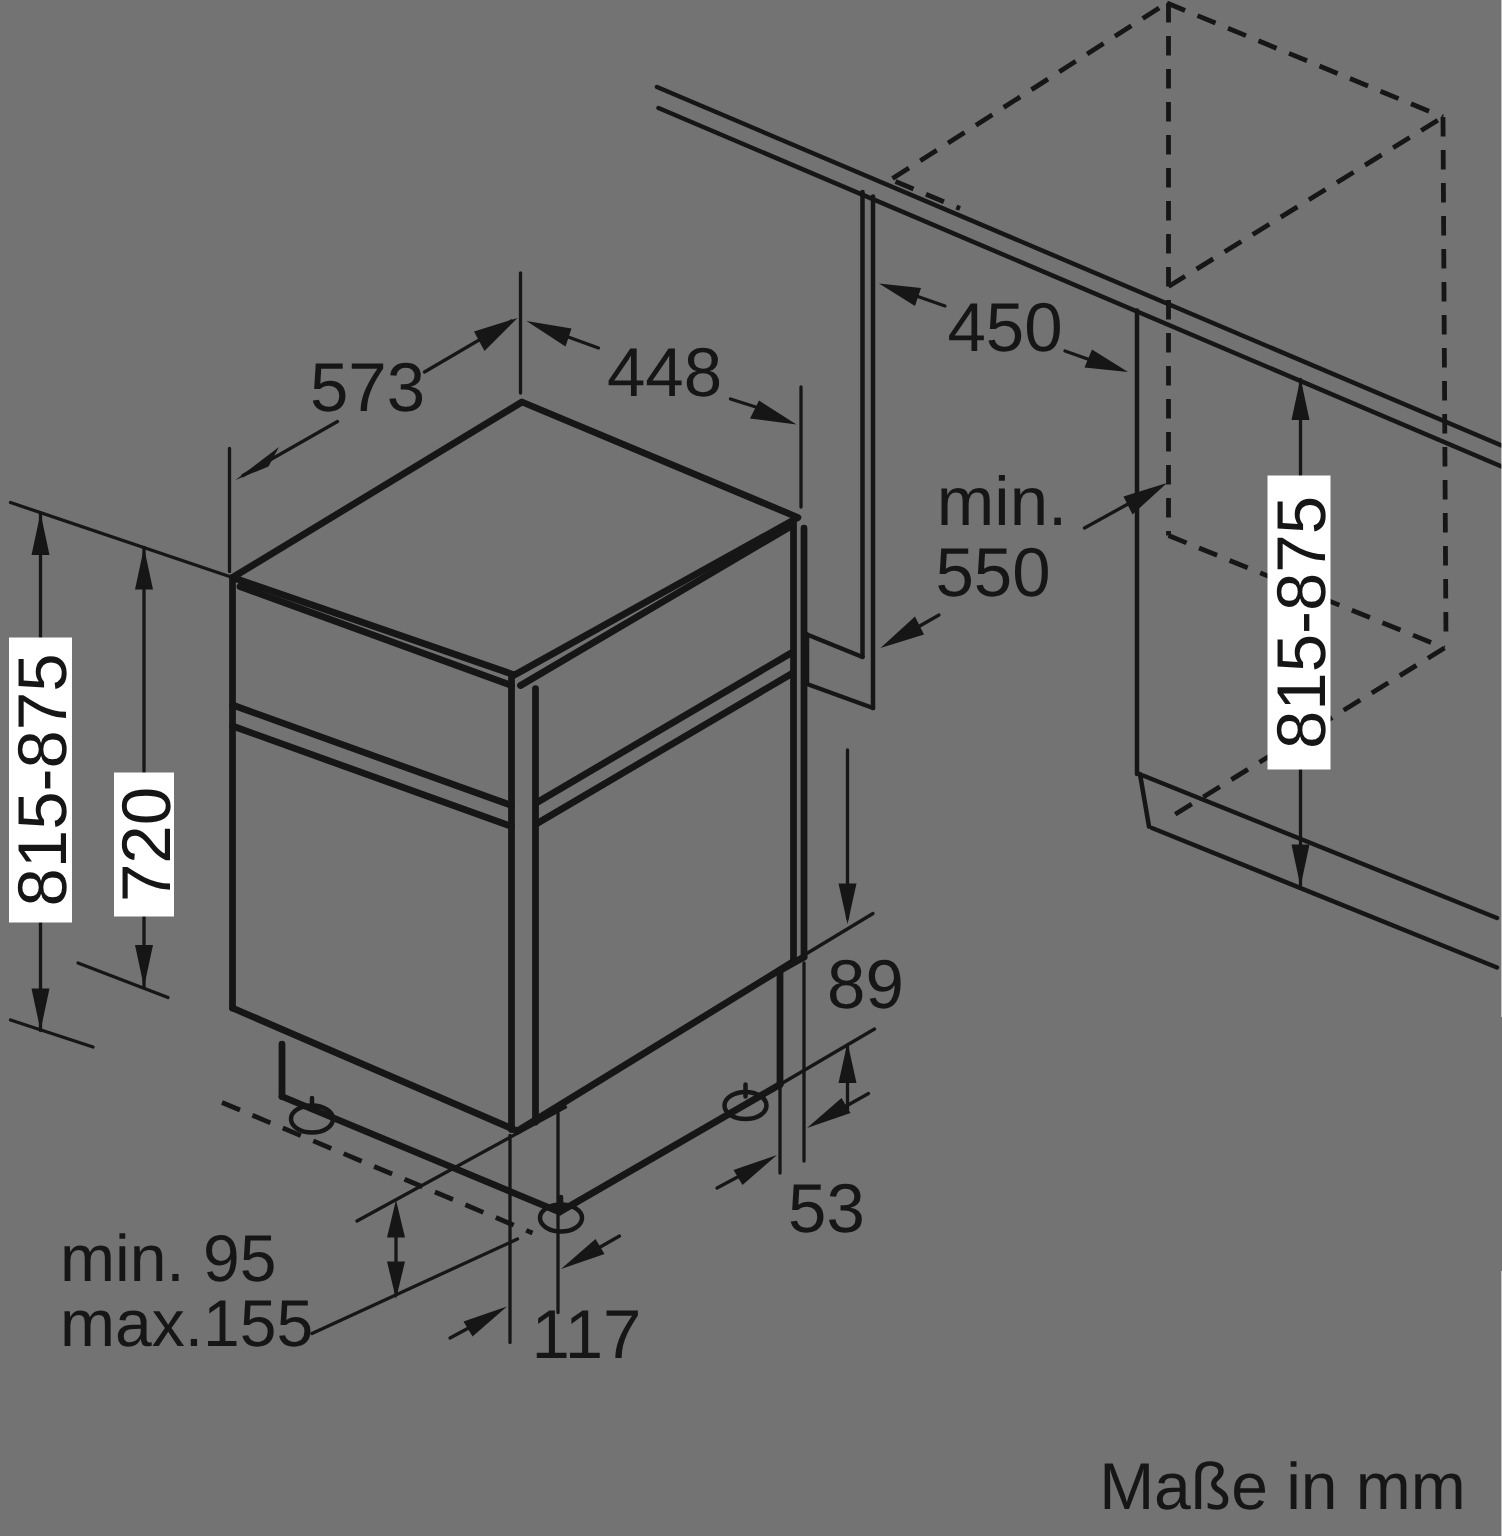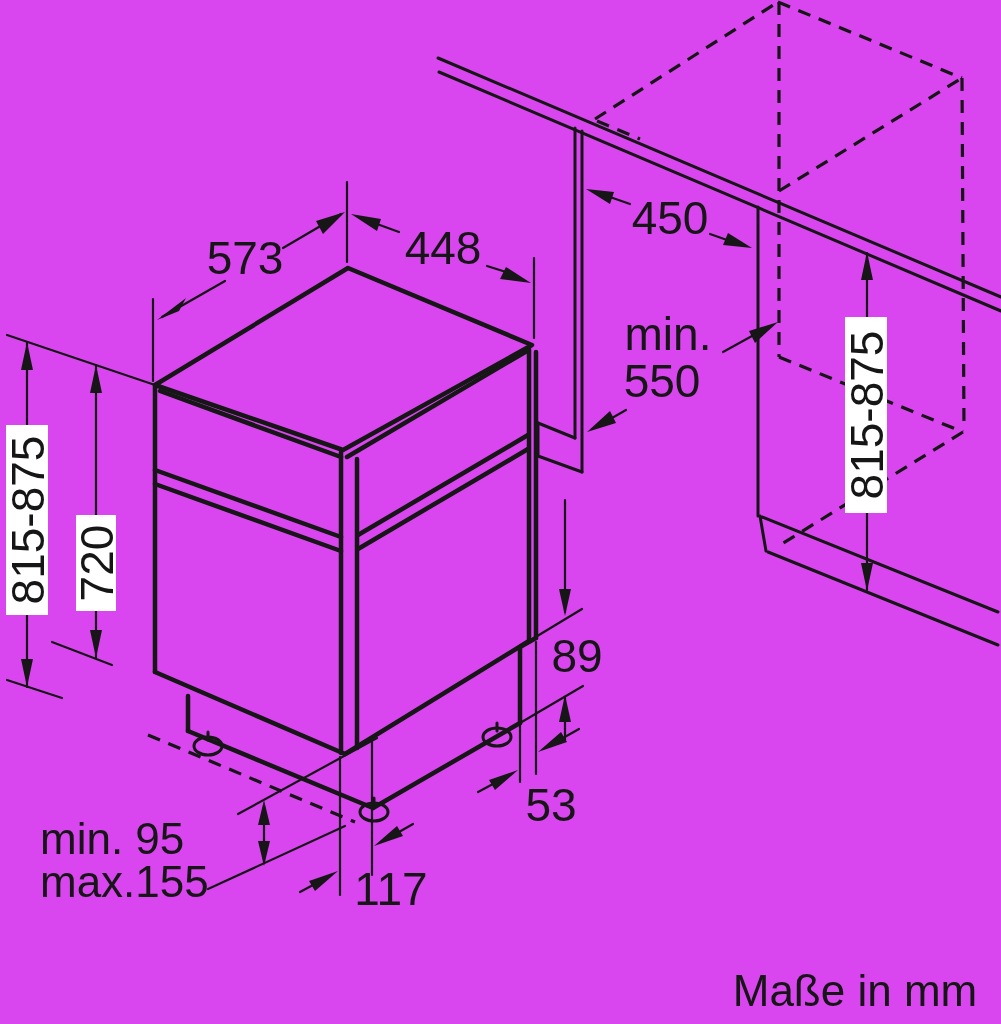--- a/index.html
+++ b/index.html
@@ -1,16 +1,16 @@
 <!DOCTYPE html>
 <html><head>
 <meta charset="utf-8">
 <style>
   html,body{margin:0;padding:0;background:#ffffff;}
-  .stage{position:relative;width:1001px;height:1024px;background:#d946ef;overflow:hidden;
+  .stage{position:relative;width:1001px;height:1024px;background:#737373;overflow:hidden;
          font-family:"Liberation Sans", sans-serif;}
   svg{position:absolute;left:0;top:0;}
   text{fill:#161616;font-family:"Liberation Sans", sans-serif;font-size:46px;}
   .lbl-small{font-size:44px;}
   .thick{stroke:#161616;stroke-width:4.5;fill:none;stroke-linecap:round;stroke-linejoin:round;}
   .mid{stroke:#161616;stroke-width:3;fill:none;stroke-linecap:round;}
   .thin{stroke:#161616;stroke-width:2.2;fill:none;stroke-linecap:round;}
   .dash{stroke:#161616;stroke-width:3.2;fill:none;stroke-dasharray:13 9;stroke-linecap:butt;}
   .arrow{fill:#161616;stroke:none;}
   .mask{fill:#ffffff;stroke:none;}

